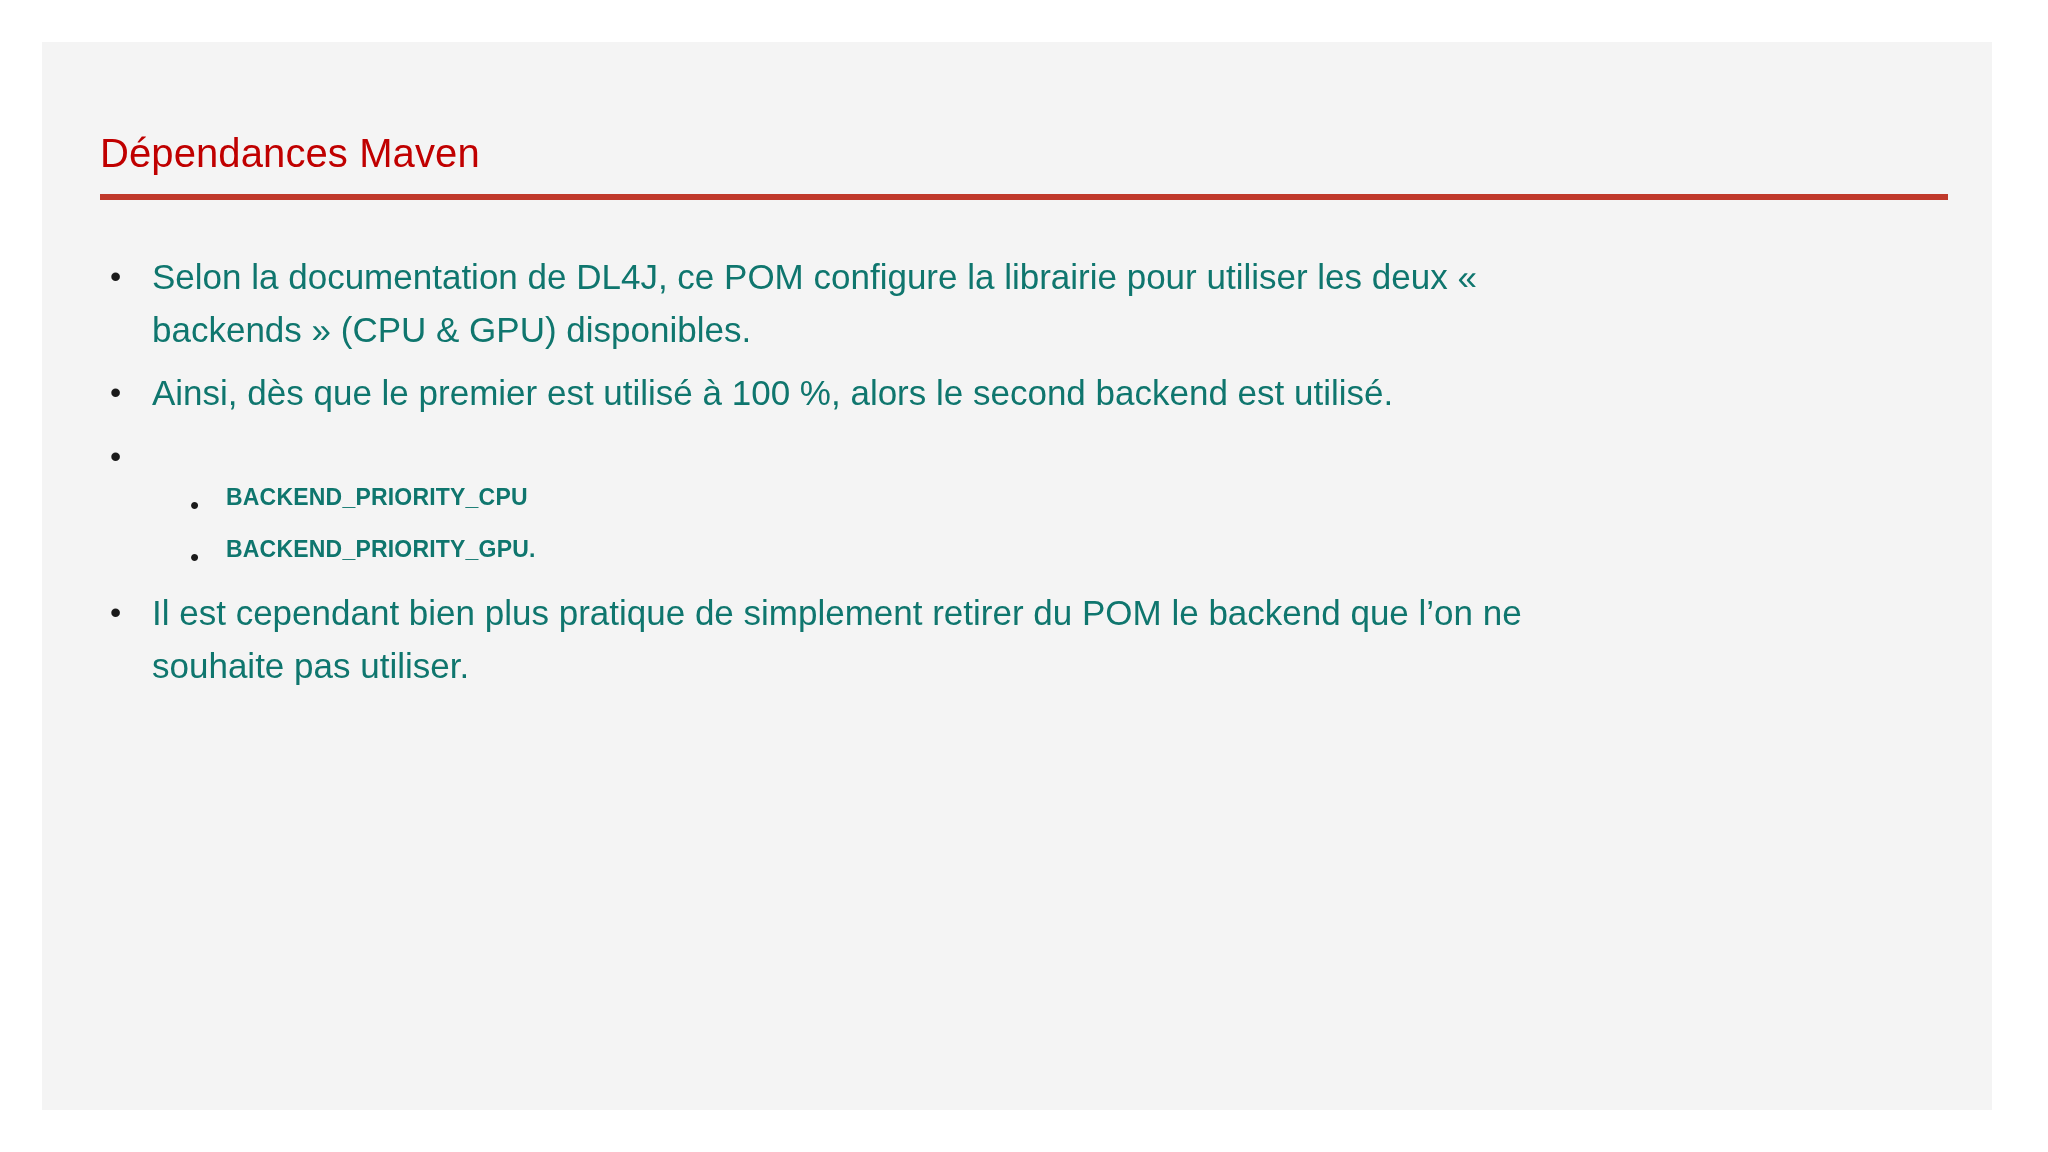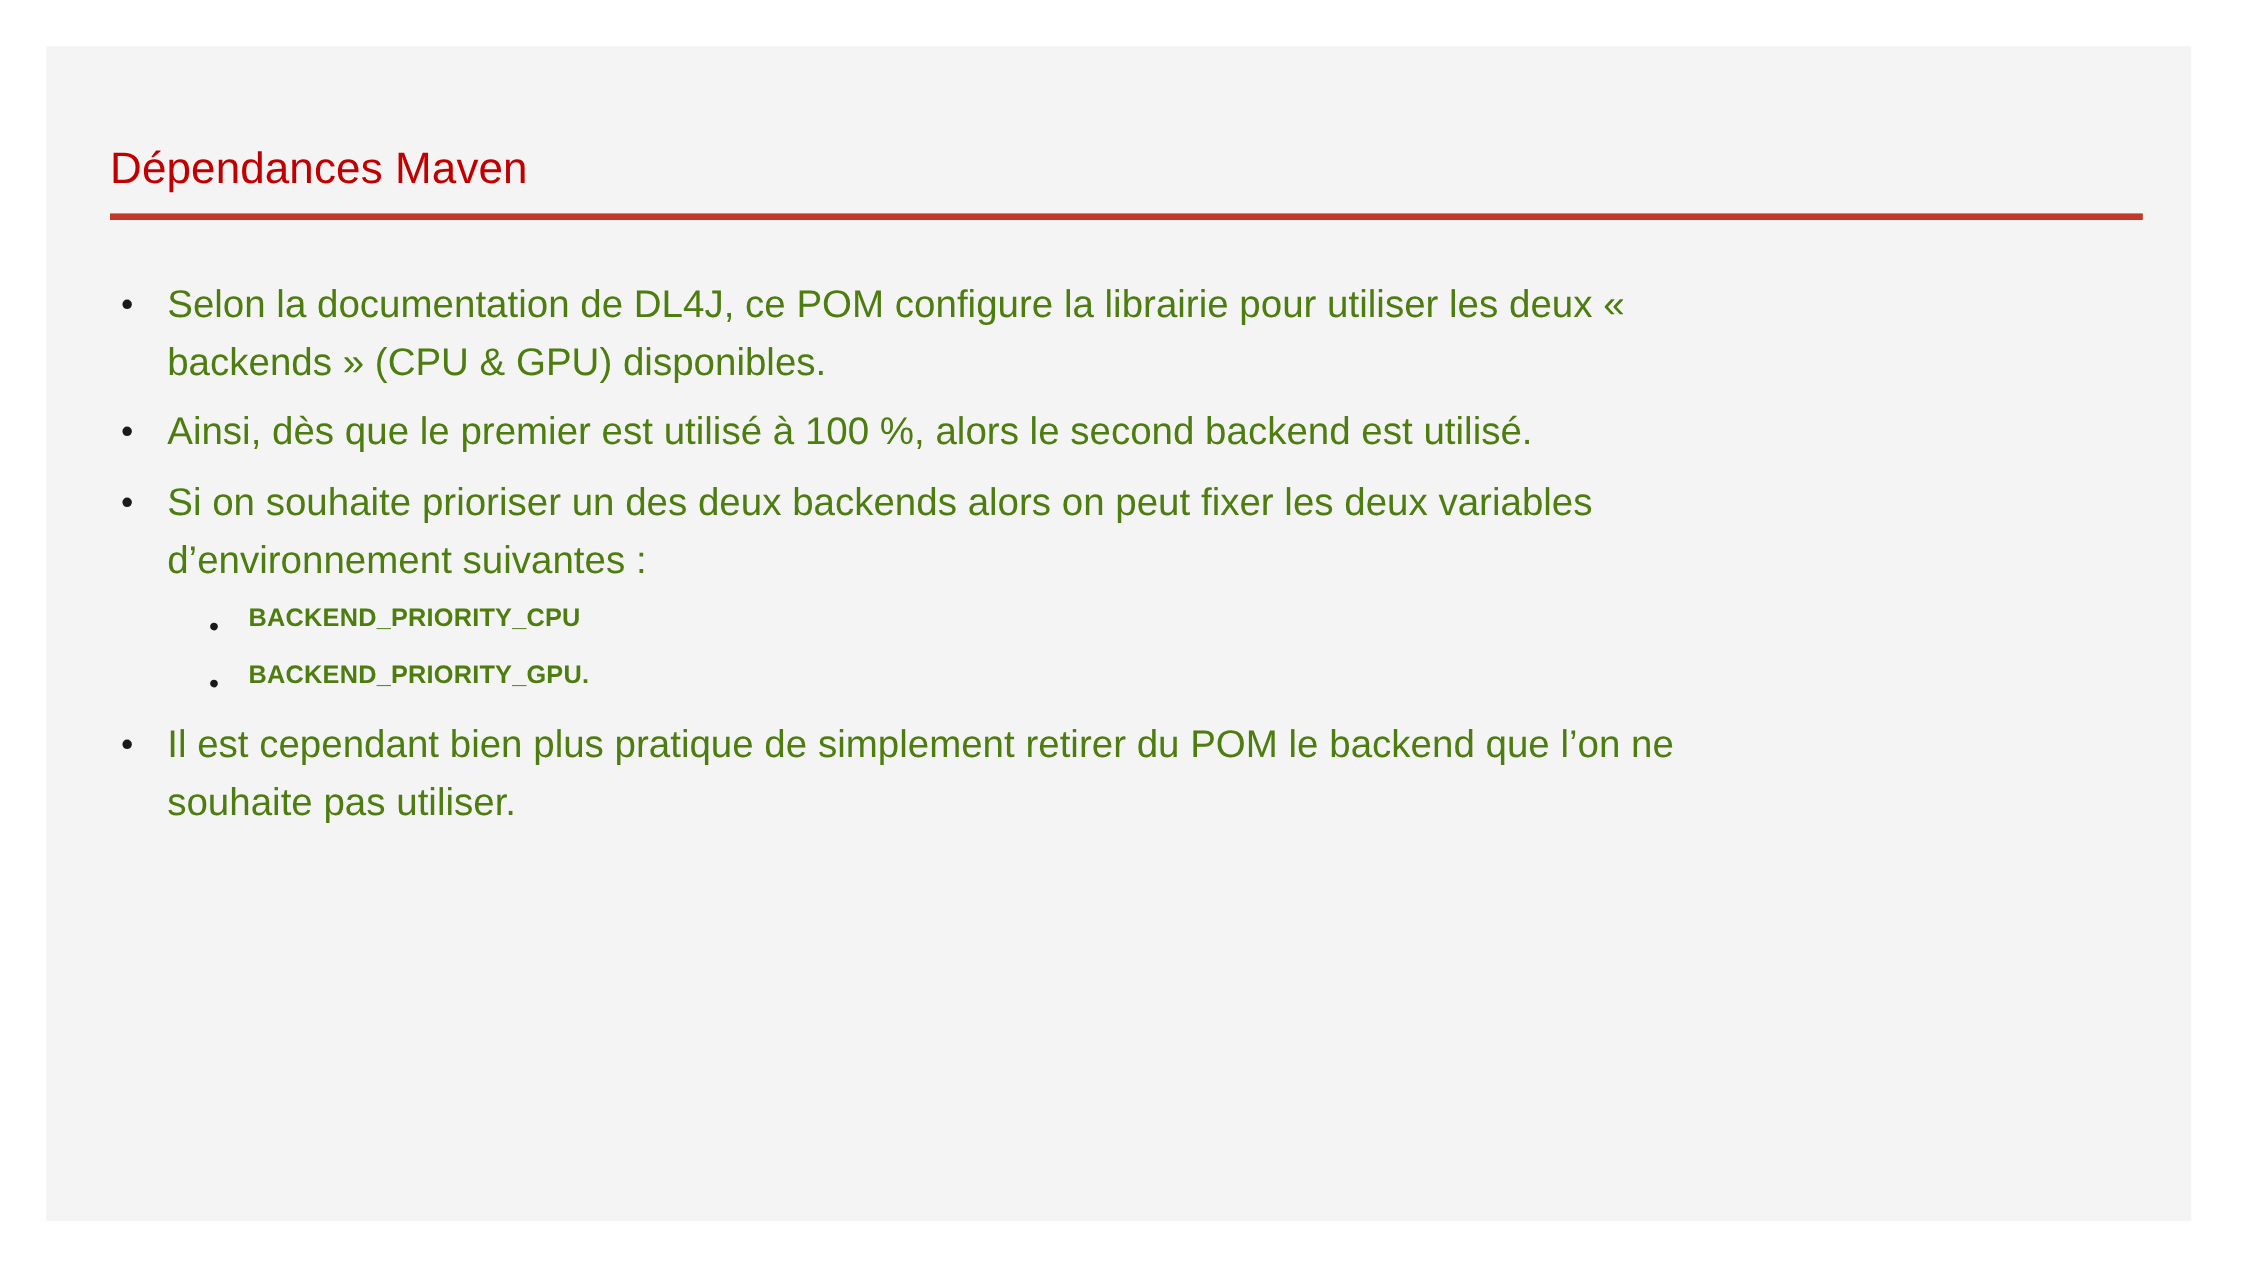--- a/index.html
+++ b/index.html
@@ -91,21 +91,21 @@
   }
 
   .lvl2 .bullet-marker {
     width: 36px;
     font-size: 26px;
     padding-top: 10px;
   }
 
   .bullet-text {
     flex: 1 1 auto;
-    color: #4d7c0f;
+    color: #0f766e;
     font-size: 35px;
     line-height: 1.52;
     font-weight: 400;
   }
 
   .lvl2 .bullet-text {
     font-weight: bold;
     font-size: 23px;
     line-height: 1.35;
     letter-spacing: 0.2px;
@@ -132,21 +132,20 @@
         <span class="bullet-text wrap-narrow">Selon la documentation de DL4J, ce POM configure la librairie pour utiliser les deux « backends » (CPU &amp; GPU) disponibles.</span>
       </div>
 
       <div class="bullet-row lvl1">
         <span class="bullet-marker">•</span>
         <span class="bullet-text wrap-wide">Ainsi, dès que le premier est utilisé à 100 %, alors le second backend est utilisé.</span>
       </div>
 
       <div class="bullet-row lvl1">
         <span class="bullet-marker">•</span>
-        <span class="bullet-text wrap-wide">Si on souhaite prioriser un des deux backends alors on peut fixer les deux variables d’environnement suivantes :</span>
       </div>
 
       <div class="bullet-row lvl2">
         <span class="bullet-marker">•</span>
         <span class="bullet-text">BACKEND_PRIORITY_CPU</span>
       </div>
 
       <div class="bullet-row lvl2">
         <span class="bullet-marker">•</span>
         <span class="bullet-text">BACKEND_PRIORITY_GPU.</span>

